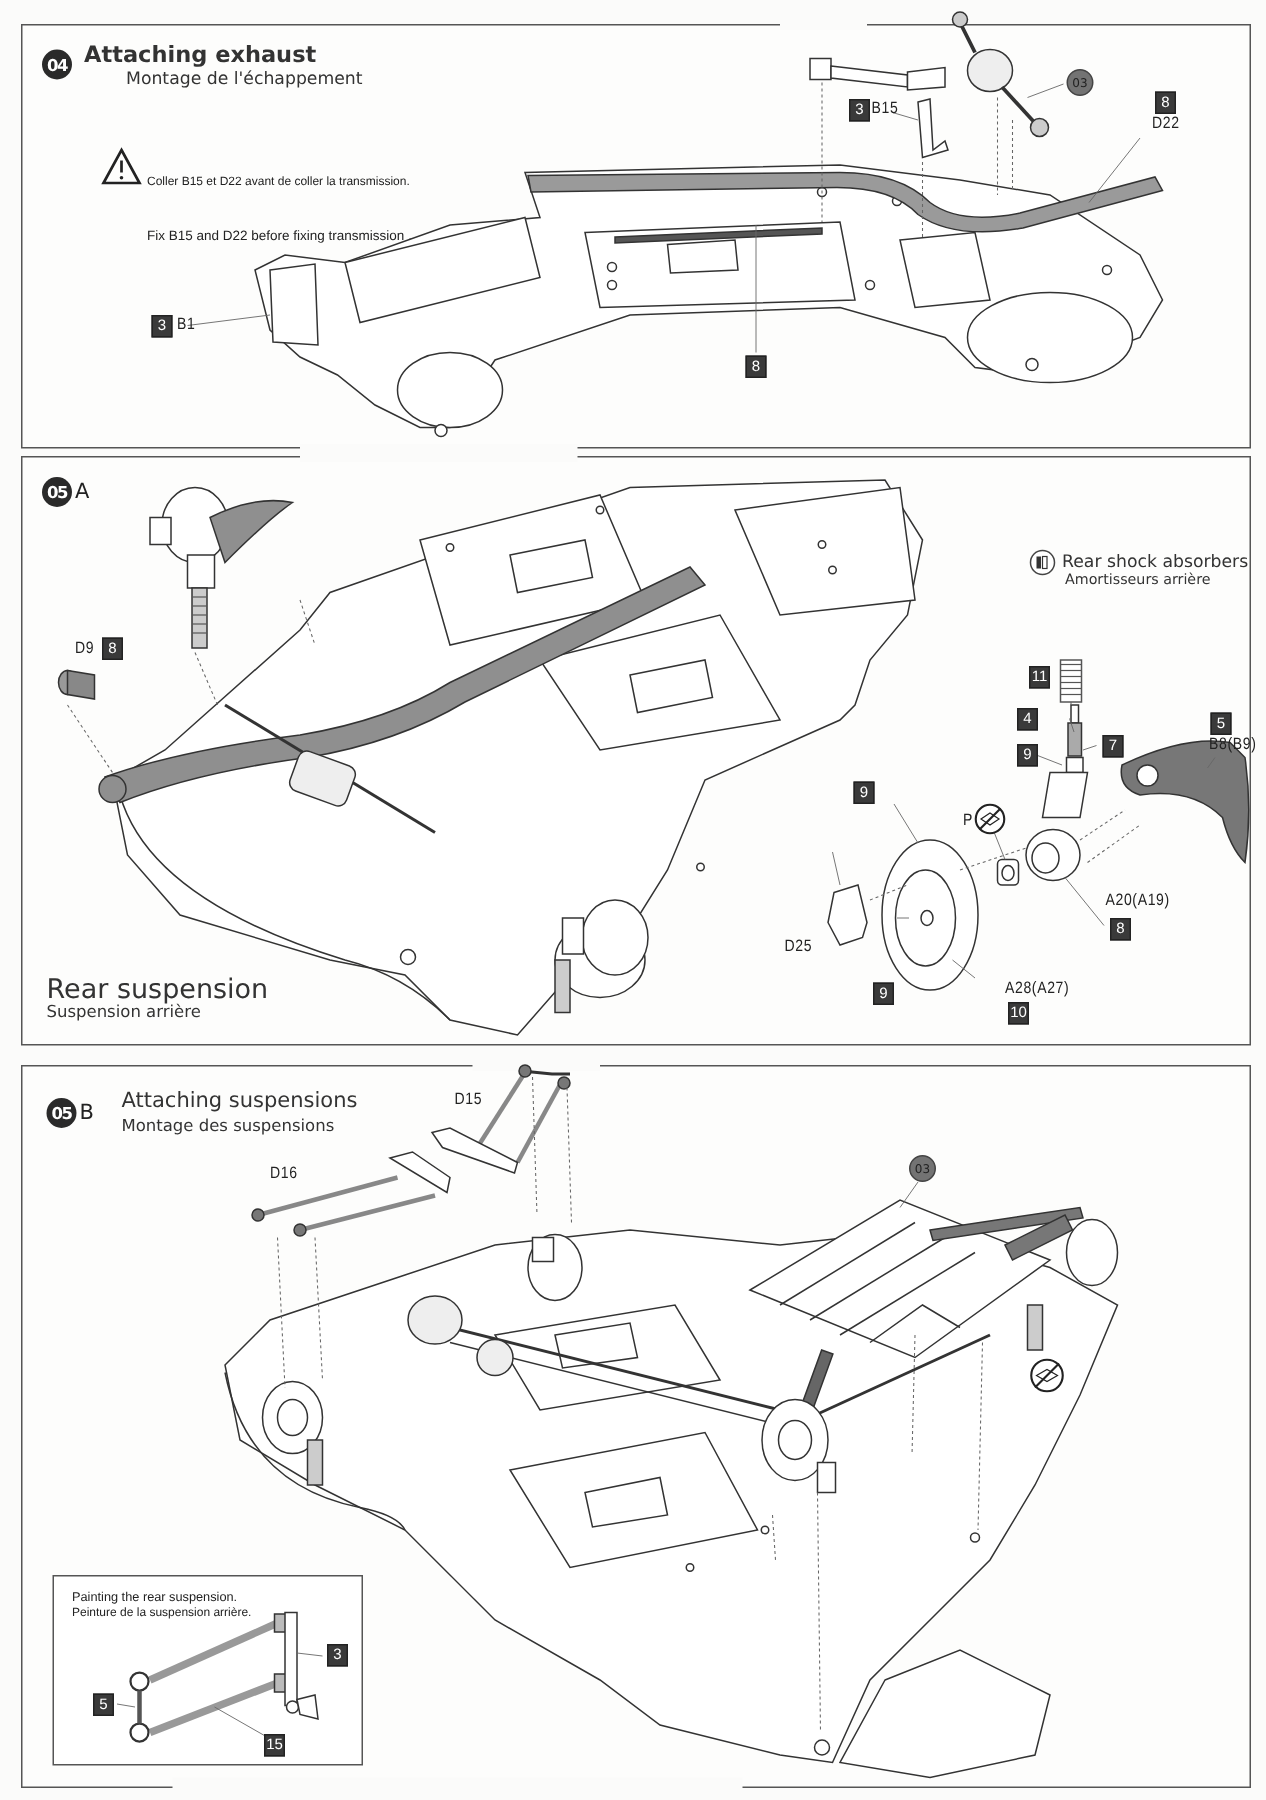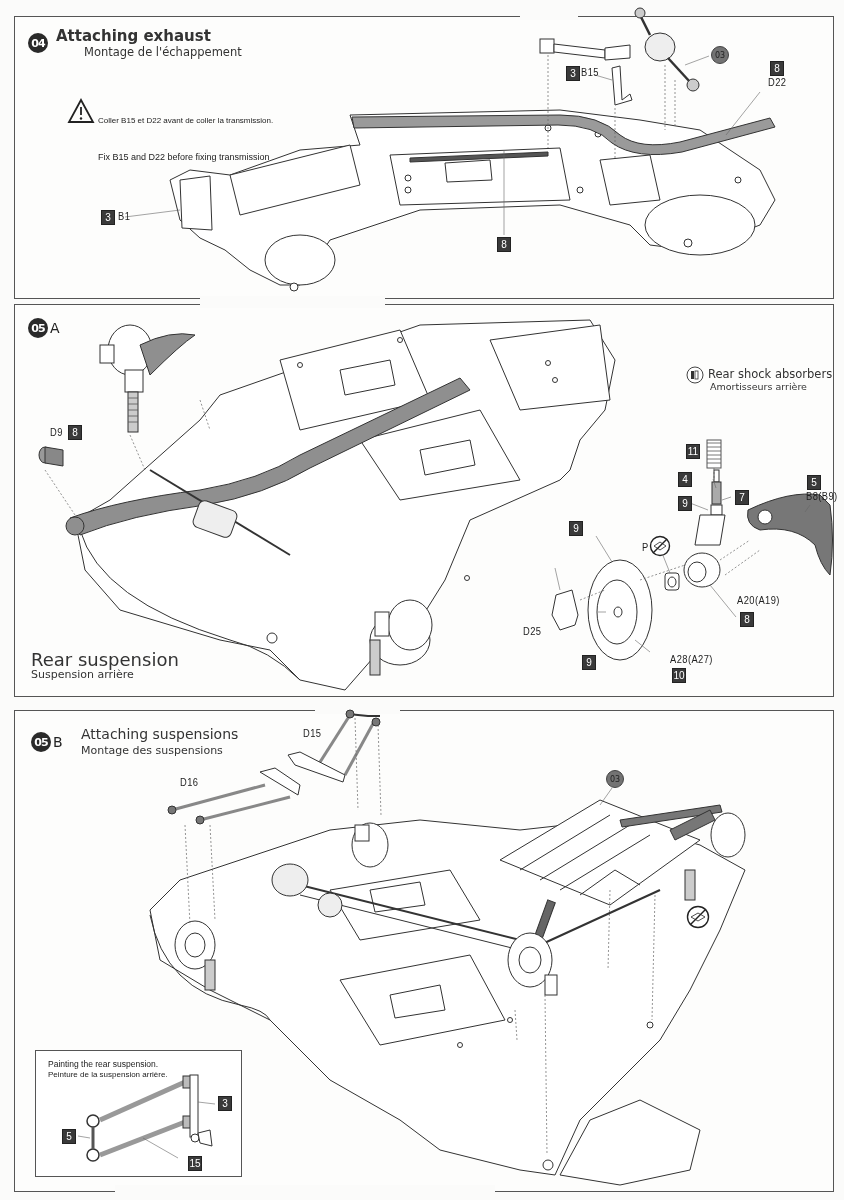--- a/index.html
+++ b/index.html
@@ -356,13 +356,13 @@
     <path d="M198,1133 L210,1130 L212,1146 L200,1143 Z"></path>
   </g>
   <g stroke="#666" stroke-width="0.6">
     <line x1="198" y1="1102" x2="215" y2="1104"></line>
     <line x1="78" y1="1136" x2="90" y2="1138"></line>
     <line x1="143" y1="1138" x2="178" y2="1158"></line>
   </g>
 </svg>
 <div class="color-box" style="left:218px;top:1096px;">3</div>
 <div class="color-box" style="left:62px;top:1129px;">5</div>
-<div class="color-box" style="left:176px;top:1156px;margin-left:12px;">15</div>
+<div class="color-box" style="left:176px;top:1156px;">15</div>
 
 </body></html>

